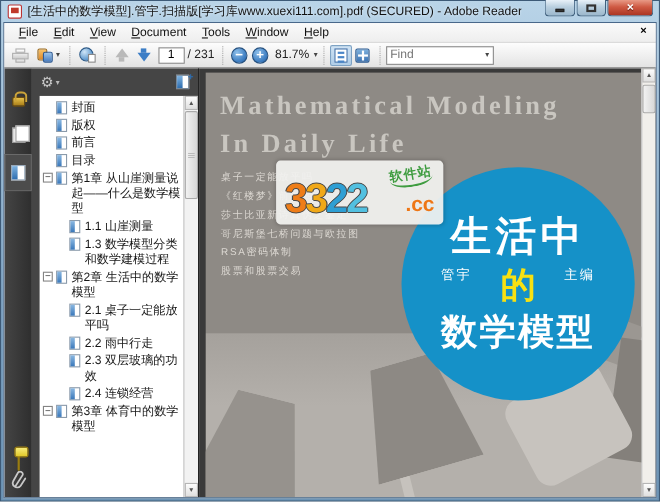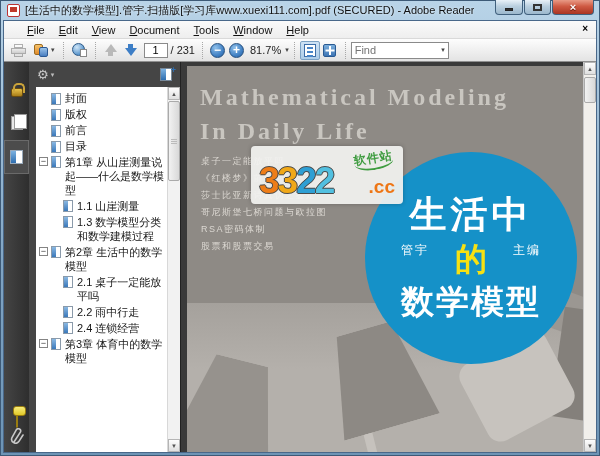--- a/index.html
+++ b/index.html
@@ -21,21 +21,21 @@
   .winbtn.min { width:28px; } .winbtn.max { width:27px; }
   .winbtn.close { width:42px; background:linear-gradient(#e89a86,#cf5a43 45%,#aa3422); }
   .glyph-minbar { width:8px; height:3px; background:#333; border:1px solid #222; margin-top:4px; }
   .glyph-maxbox { width:9px; height:7px; border:2px solid #333; }
   .glyph-closex { color:#fff; font-size:11px; font-weight:bold; text-shadow:0 1px 1px #5a1005; }
 
   .app-body { height:433px; display:flex; flex-direction:column; border:1px solid #49688a; background:#f0f0f0; }
 
   
   .menubar { height:18px; background:linear-gradient(#fafafa,#eeeeee); border-bottom:1px solid #d9d9d9;
-    display:flex; align-items:center; padding-left:16px; position:relative; }
+    display:flex; align-items:center; padding-left:6px; position:relative; }
   .menu-item { font-size:11px; color:#111; padding:2px 7px; cursor:default; }
   .menu-item u { text-decoration:underline; }
   .menu-doc-close { position:absolute; right:8px; top:2px; font-size:10px; font-weight:bold; color:#000; }
 
   
   .toolbar { height:23px; background:linear-gradient(#fdfdfd,#e3e3e3); border-bottom:1px solid #8f8f8f;
     display:flex; align-items:center; padding:0 4px; }
   .tsep { width:1px; height:17px; border-left:1px dotted #a8a8a8; margin:0 5px; }
   .tbtn { height:19px; min-width:20px; display:flex; align-items:center; justify-content:center; padding:0 2px; border:1px solid transparent; border-radius:2px; }
   .tbtn.pressed { background:linear-gradient(#cfe3f5,#aecde8); border-color:#7da2c4; }
@@ -105,21 +105,21 @@
   .gear { color:#c9c9c9; font-size:13px; line-height:13px; }
   .gear-caret { color:#bbb; font-size:7px; margin-left:2px; }
   .ic-newbm { margin-left:auto; width:12px; height:13px; background:#fff; border:1px solid #789; position:relative; }
   .ic-newbm::before { content:""; position:absolute; left:0; top:0; bottom:0; width:5px; background:linear-gradient(#7db2e0,#2e6eb0); }
   .ic-newbm::after { content:"+"; position:absolute; right:-5px; top:-4px; color:#2e6eb0; font-size:9px; font-weight:bold; }
   .bm-body { flex:1; display:flex; overflow:hidden; padding-left:7px; }
   .bm-list { flex:1; background:#fff; overflow:hidden; padding:3px 1px 0 1px; }
   .bm-row { display:flex; align-items:flex-start; padding:1px 1px; }
   .expander { width:9px; height:9px; flex:none; border:1px solid #848484; background:#fff; color:#333;
     font-size:9px; line-height:7px; text-align:center; margin:2px 3px 0 1px; }
-  .bm-row.lvl1.noexp { padding-left:14px;align-items:flex-end; }
+  .bm-row.lvl1.noexp { padding-left:14px; }
   .bm-row.lvl2 { padding-left:26px; }
   .bm-icon { width:10px; height:12px; flex:none; margin:1px 4px 0 0; background:#fff; border:1px solid #8a9aaa; position:relative; }
   .bm-icon::before { content:""; position:absolute; left:0; top:0; bottom:0; width:4px; background:linear-gradient(#8ab8e2,#3a78ba); }
   .bm-label { font-size:11px; line-height:14px; color:#161616; }
   .bm-scroll { width:13px; background:#f2f2f2; border-left:1px solid #d8d8d8; position:relative; flex:none; }
   .sb-arrow { position:absolute; left:0; width:12px; height:13px; background:linear-gradient(#fdfdfd,#dfdfdf); border:1px solid #b5b5b5;
     font-size:6px; color:#555; text-align:center; line-height:12px; }
   .sb-arrow.top { top:0; } .sb-arrow.bottom { bottom:0; }
   .sb-thumb { position:absolute; left:0; width:12px; background:linear-gradient(90deg,#f2f2f2,#d8d8d8); border:1px solid #aaa; border-radius:2px; }
   .sb-grip { position:absolute; left:2px; right:2px; top:50%; height:5px; margin-top:-2px;
@@ -323,20 +323,24 @@
               <div class="bm-row lvl2">
                 <span class="bm-icon"></span>
                 <span class="bm-label">2.1 桌子一定能放平吗</span>
               </div>
               <div class="bm-row lvl2">
                 <span class="bm-icon"></span>
                 <span class="bm-label">2.2 雨中行走</span>
               </div>
               <div class="bm-row lvl2">
                 <span class="bm-icon"></span>
+                <span class="bm-label">2.3 双层玻璃的功效</span>
+              </div>
+              <div class="bm-row lvl2">
+                <span class="bm-icon"></span>
                 <span class="bm-label">2.4 连锁经营</span>
               </div>
               <div class="bm-row lvl1">
                 <span class="expander">−</span>
                 <span class="bm-icon"></span>
                 <span class="bm-label">第3章 体育中的数学模型</span>
               </div>
             </div>
           <div class="bm-scroll">
             <div class="sb-arrow top">▲</div>

